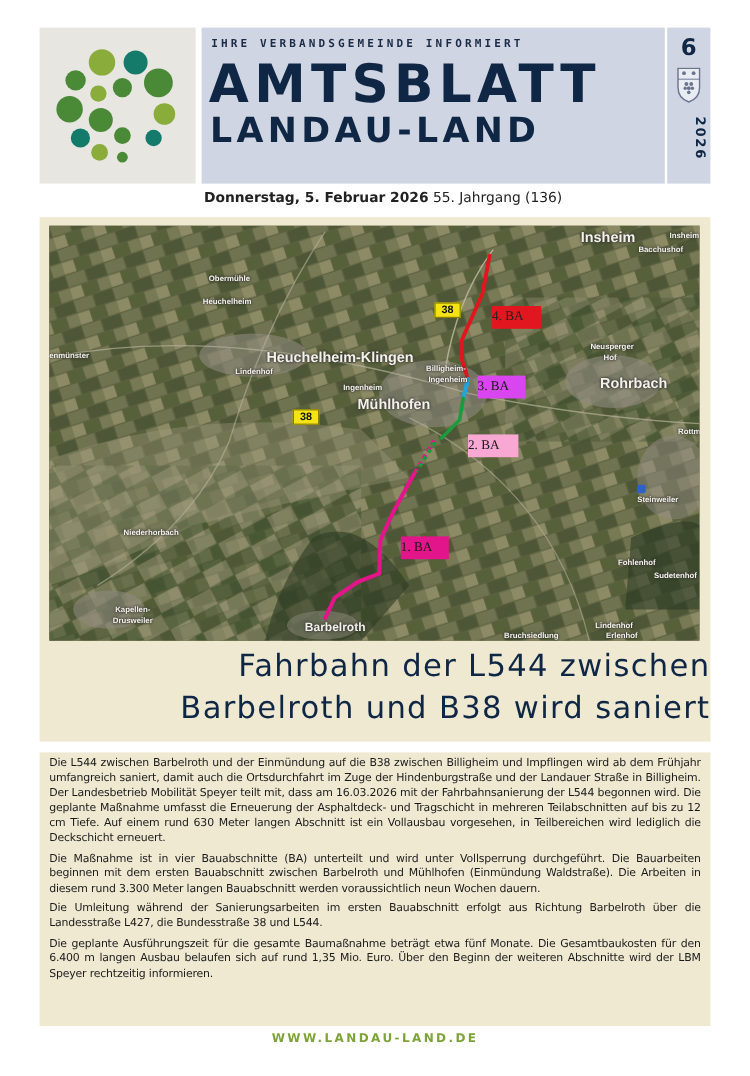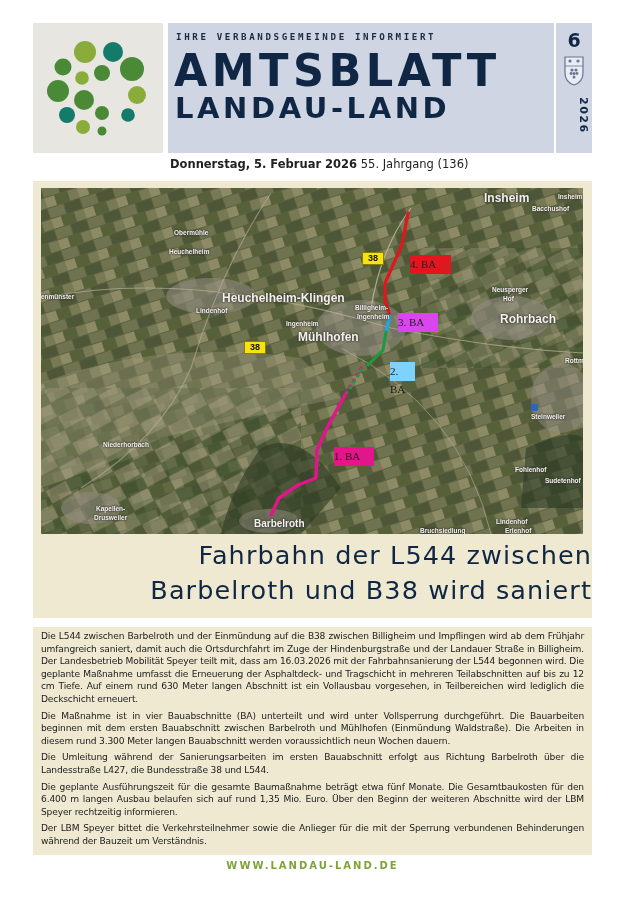--- a/index.html
+++ b/index.html
@@ -163,30 +163,29 @@
   <div class="map-label small" style="left:464px;top:340px;">Erlenhof</div>
   <div class="map-label small" style="left:55px;top:318px;">Kapellen-</div>
   <div class="map-label small" style="left:53px;top:327px;">Drusweiler</div>
   <div class="map-label med" style="left:213px;top:331px;">Barbelroth</div>
 
   <div class="road-badge" style="left:321px;top:64px;">38</div>
   <div class="road-badge" style="left:203px;top:153px;">38</div>
 
   <div class="ba-label" style="left:369px;top:67px;width:41px;background:#e1161e;color:#222;">4. BA</div>
   <div class="ba-label" style="left:357px;top:125px;width:40px;background:#d946ef;color:#1a1a1a;">3. BA</div>
-  <div class="ba-label" style="left:349px;top:174px;width:25px;background:#7dd3fc;color:#1a1a1a;">2. BA</div>
+  <div class="ba-label" style="left:349px;top:174px;width:42px;background:#f9a8d4;color:#1a1a1a;">2. BA</div>
   <div class="ba-label" style="left:293px;top:259px;width:40px;background:#e3158a;color:#1a1a1a;">1. BA</div>
 </div>
 
 <div class="headline">
   <div>Fahrbahn der L544 zwischen</div>
   <div>Barbelroth und B38 wird saniert</div>
 </div>
 
 <div class="body-box">
   <p>Die L544 zwischen Barbelroth und der Einmündung auf die B38 zwischen Billigheim und Impflingen wird ab dem Frühjahr umfangreich saniert, damit auch die Ortsdurchfahrt im Zuge der Hindenburgstraße und der Landauer Straße in Billigheim. Der Landesbetrieb Mobilität Speyer teilt mit, dass am 16.03.2026 mit der Fahrbahnsanierung der L544 begonnen wird. Die geplante Maßnahme umfasst die Erneuerung der Asphaltdeck- und Tragschicht in mehreren Teilabschnitten auf bis zu 12 cm Tiefe. Auf einem rund 630 Meter langen Abschnitt ist ein Vollausbau vorgesehen, in Teilbereichen wird lediglich die Deckschicht erneuert.</p>
   <p>Die Maßnahme ist in vier Bauabschnitte (BA) unterteilt und wird unter Vollsperrung durchgeführt. Die Bauarbeiten beginnen mit dem ersten Bauabschnitt zwischen Barbelroth und Mühlhofen (Einmündung Waldstraße). Die Arbeiten in diesem rund 3.300 Meter langen Bauabschnitt werden voraussichtlich neun Wochen dauern.</p>
   <p>Die Umleitung während der Sanierungsarbeiten im ersten Bauabschnitt erfolgt aus Richtung Barbelroth über die Landesstraße L427, die Bundesstraße 38 und L544.</p>
   <p>Die geplante Ausführungszeit für die gesamte Baumaßnahme beträgt etwa fünf Monate. Die Gesamtbaukosten für den 6.400 m langen Ausbau belaufen sich auf rund 1,35 Mio. Euro. Über den Beginn der weiteren Abschnitte wird der LBM Speyer rechtzeitig informieren.</p>
-  <p>Der LBM Speyer bittet die Verkehrsteilnehmer sowie die Anlieger für die mit der Sperrung verbundenen Behinderungen während der Bauzeit um Verständnis.</p>
 </div>
 
 <div class="footer-url">WWW.LANDAU-LAND.DE</div>
 
 </body></html>

